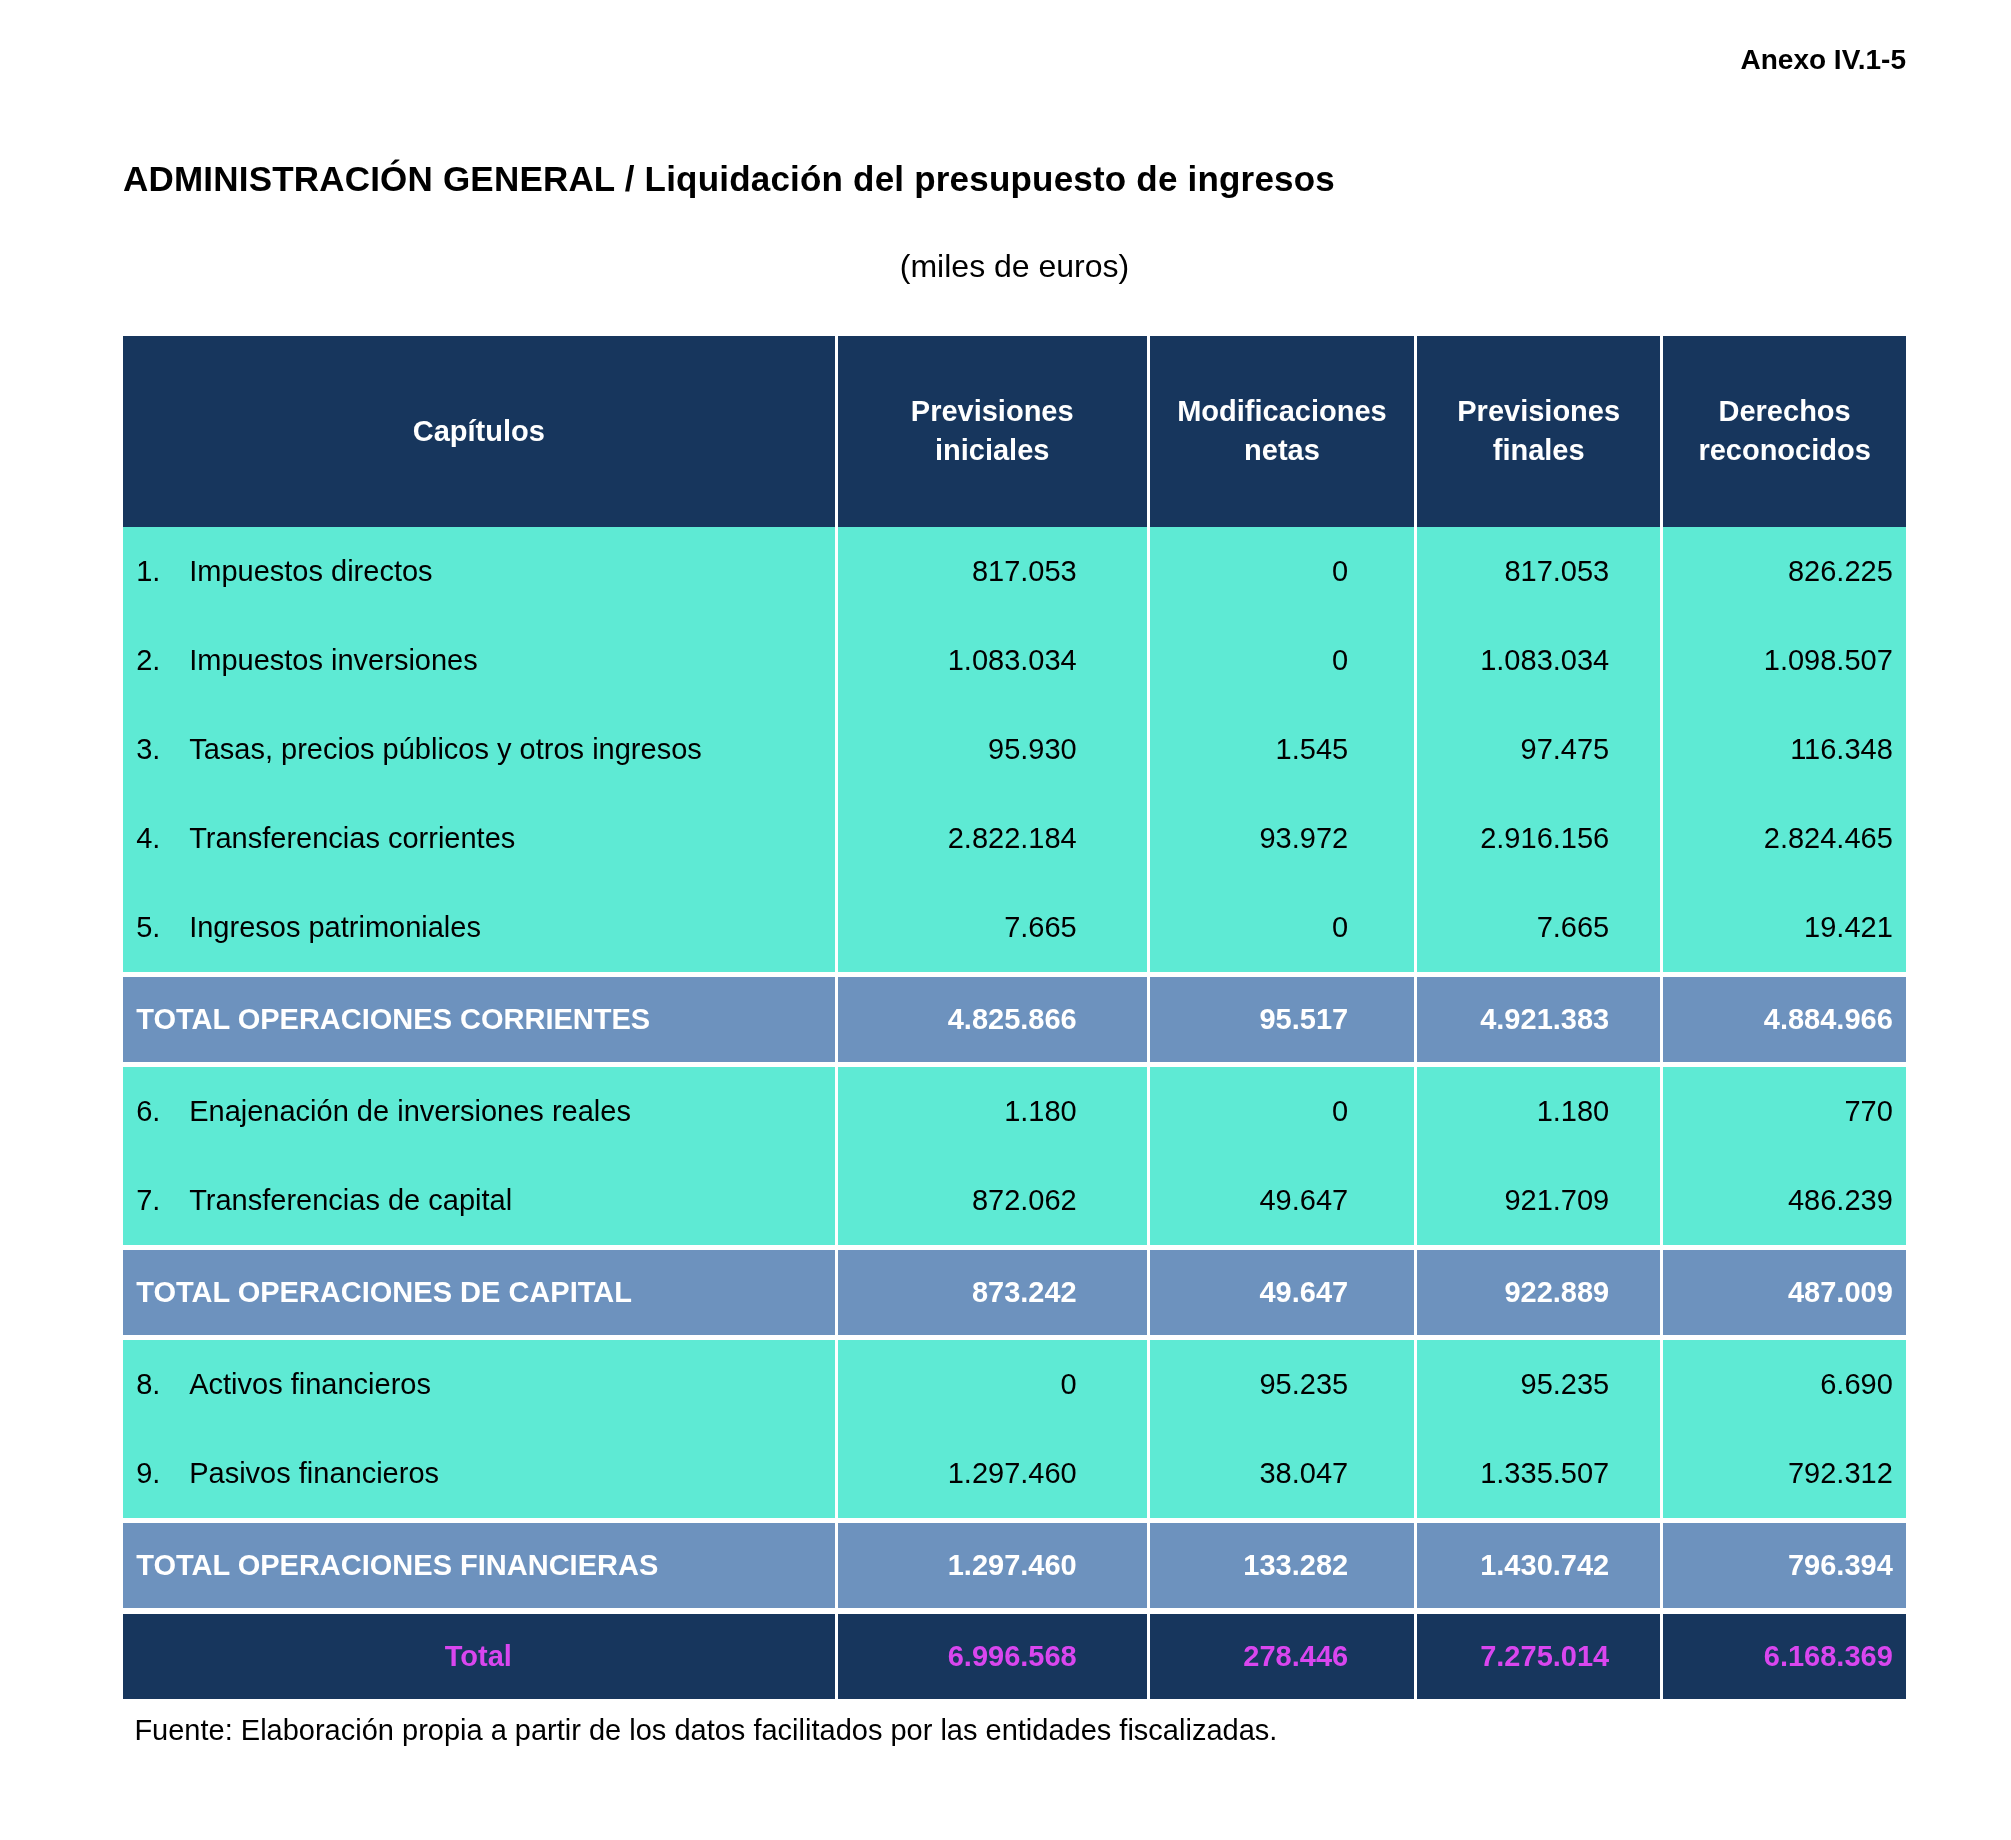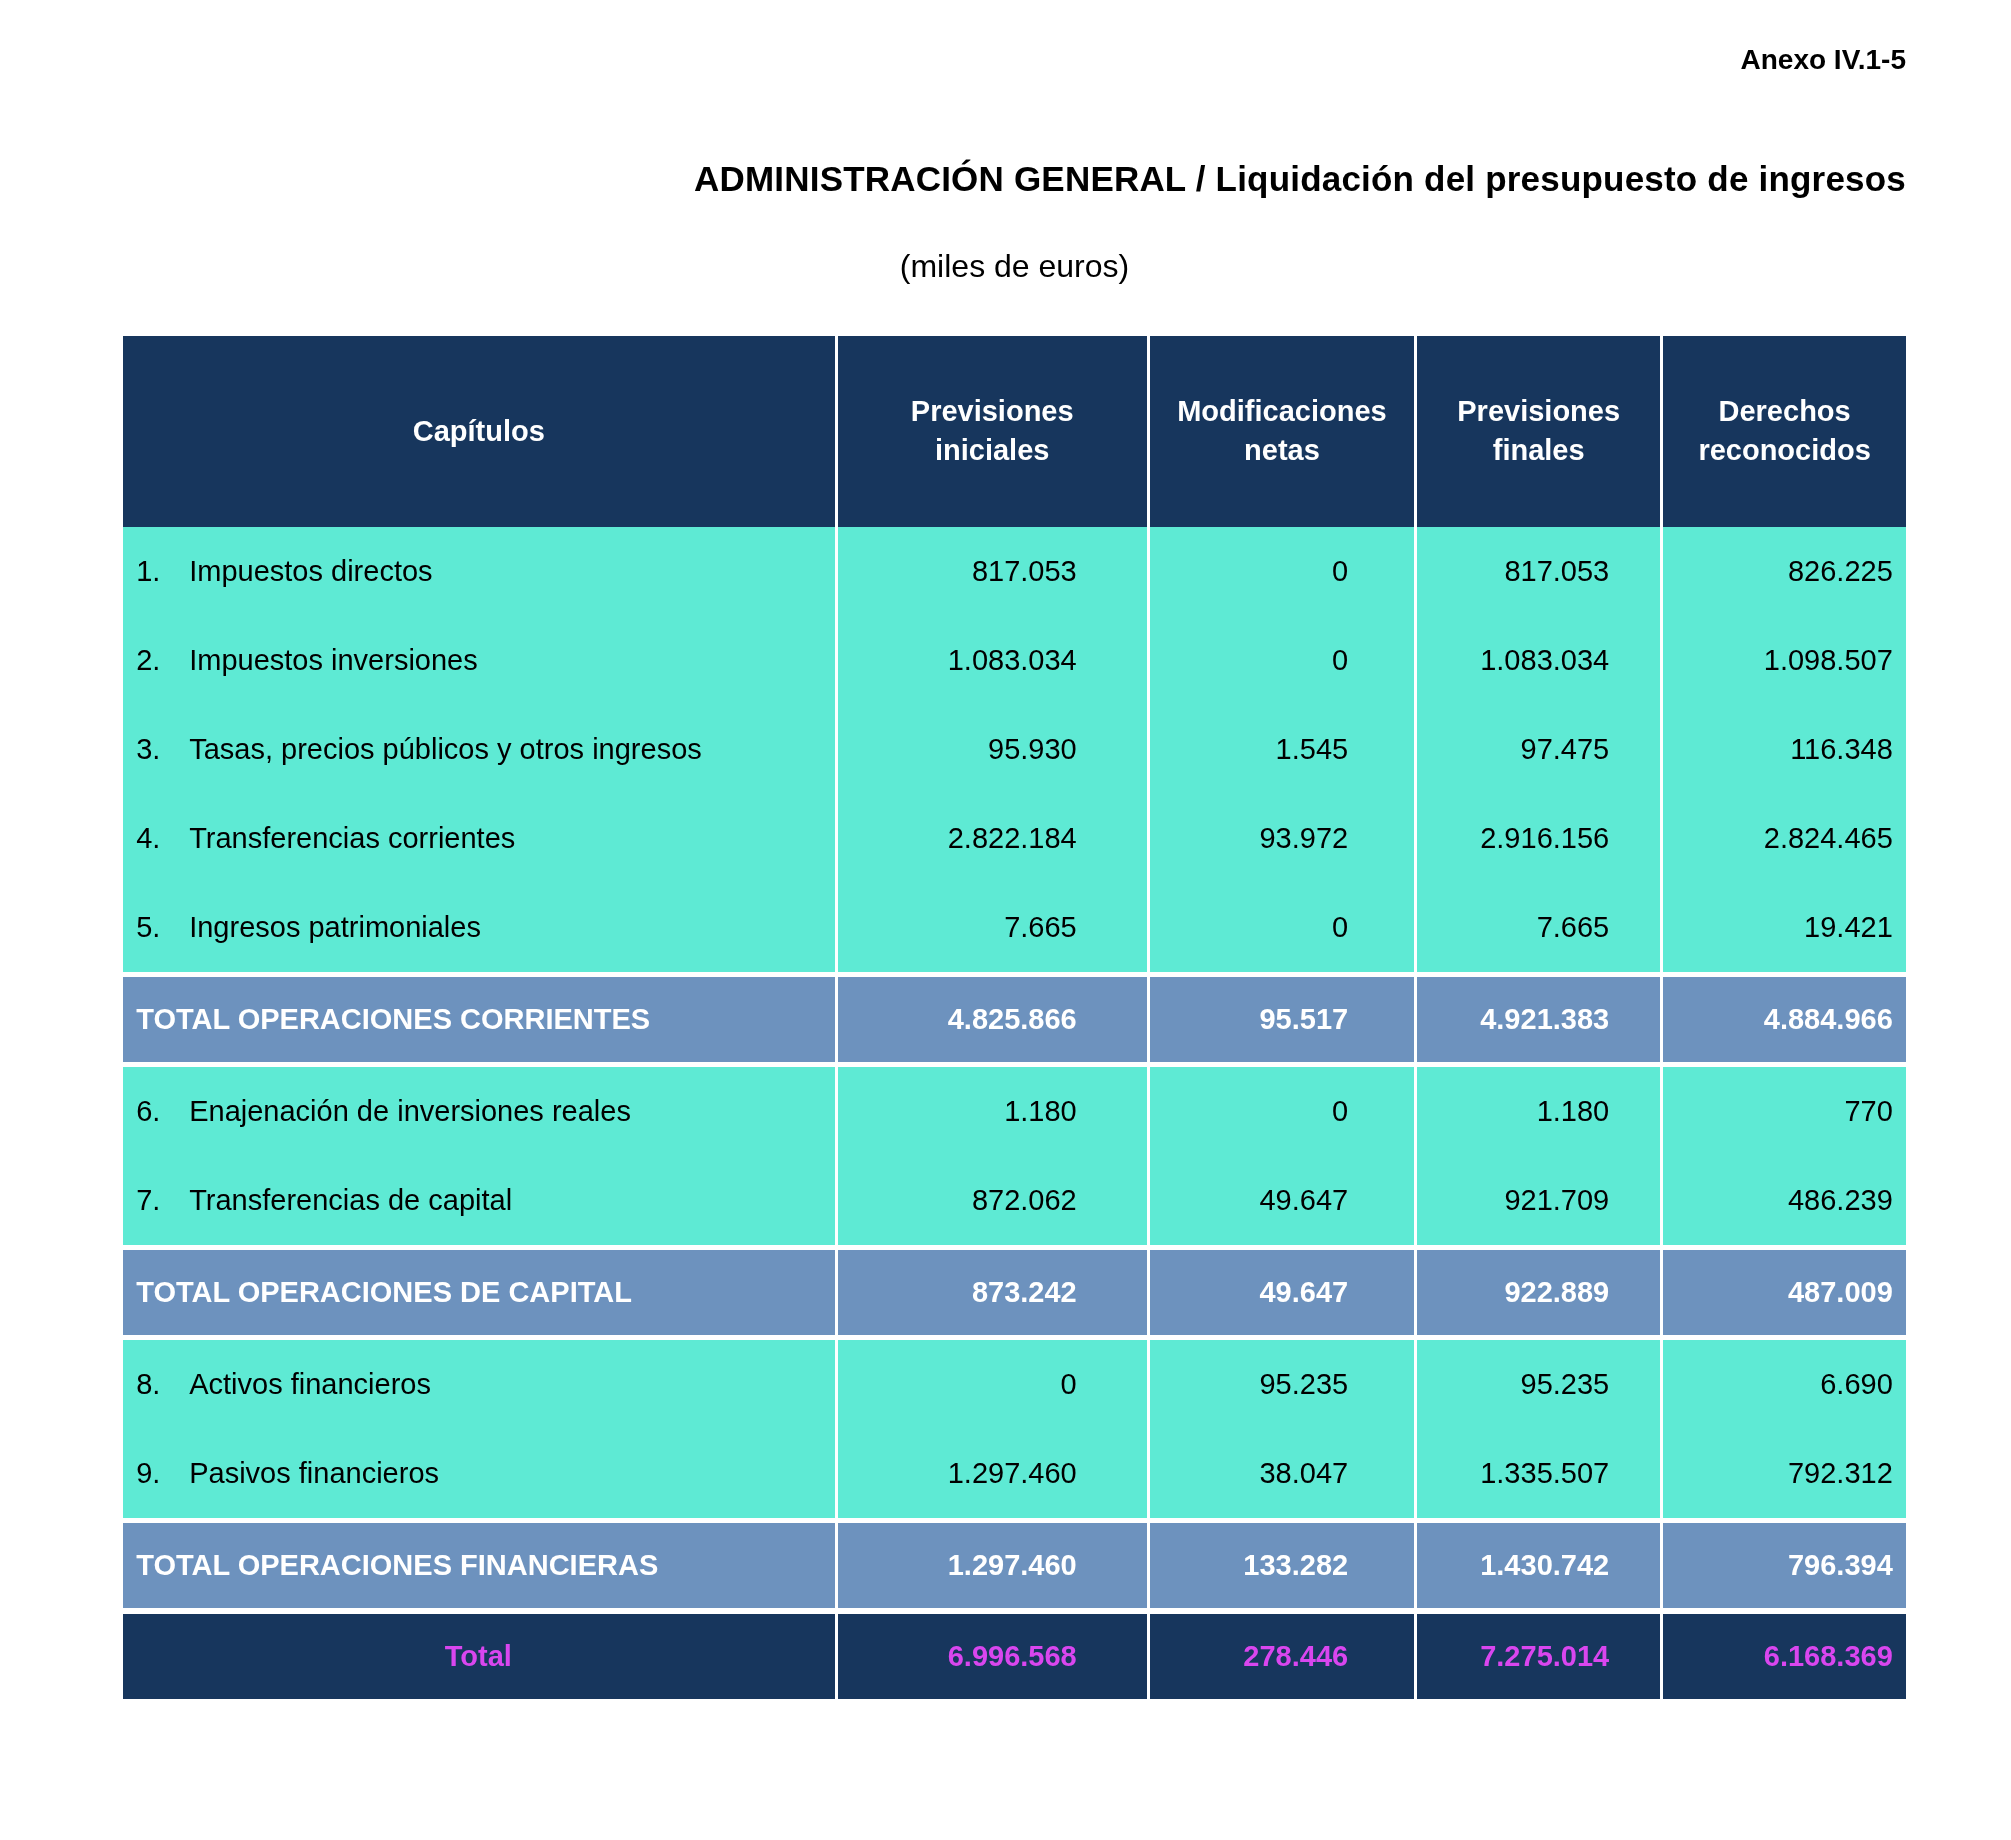--- a/index.html
+++ b/index.html
@@ -18,21 +18,21 @@
     padding: 36px 106px 12px 123px;
     overflow: hidden;
   }
   .annex {
     text-align: right;
     font-weight: bold;
     font-size: 28px;
     padding-top: 7.6px;
   }
   .title {
-    text-align: right;
+    text-align: left;
     font-weight: bold;
     font-size: 35px;
     margin: 83px 0 0 0;
     letter-spacing: 0.2px;
   }
   .subtitle {
     text-align: center;
     font-size: 32px;
     margin-top: 49px;
     font-weight: normal;
@@ -221,15 +221,16 @@
         <tr class="row-total">
           <td class="cell-label"><span>Total</span></td>
           <td class="cell-num">6.996.568</td>
           <td class="cell-num">278.446</td>
           <td class="cell-num">7.275.014</td>
           <td class="cell-num">6.168.369</td>
         </tr>
       </tbody>
   </table>
 
+  <div class="source">Fuente: Elaboración propia a partir de los datos facilitados por las entidades fiscalizadas.</div>
 
 </div>
 
 
 </body></html>

